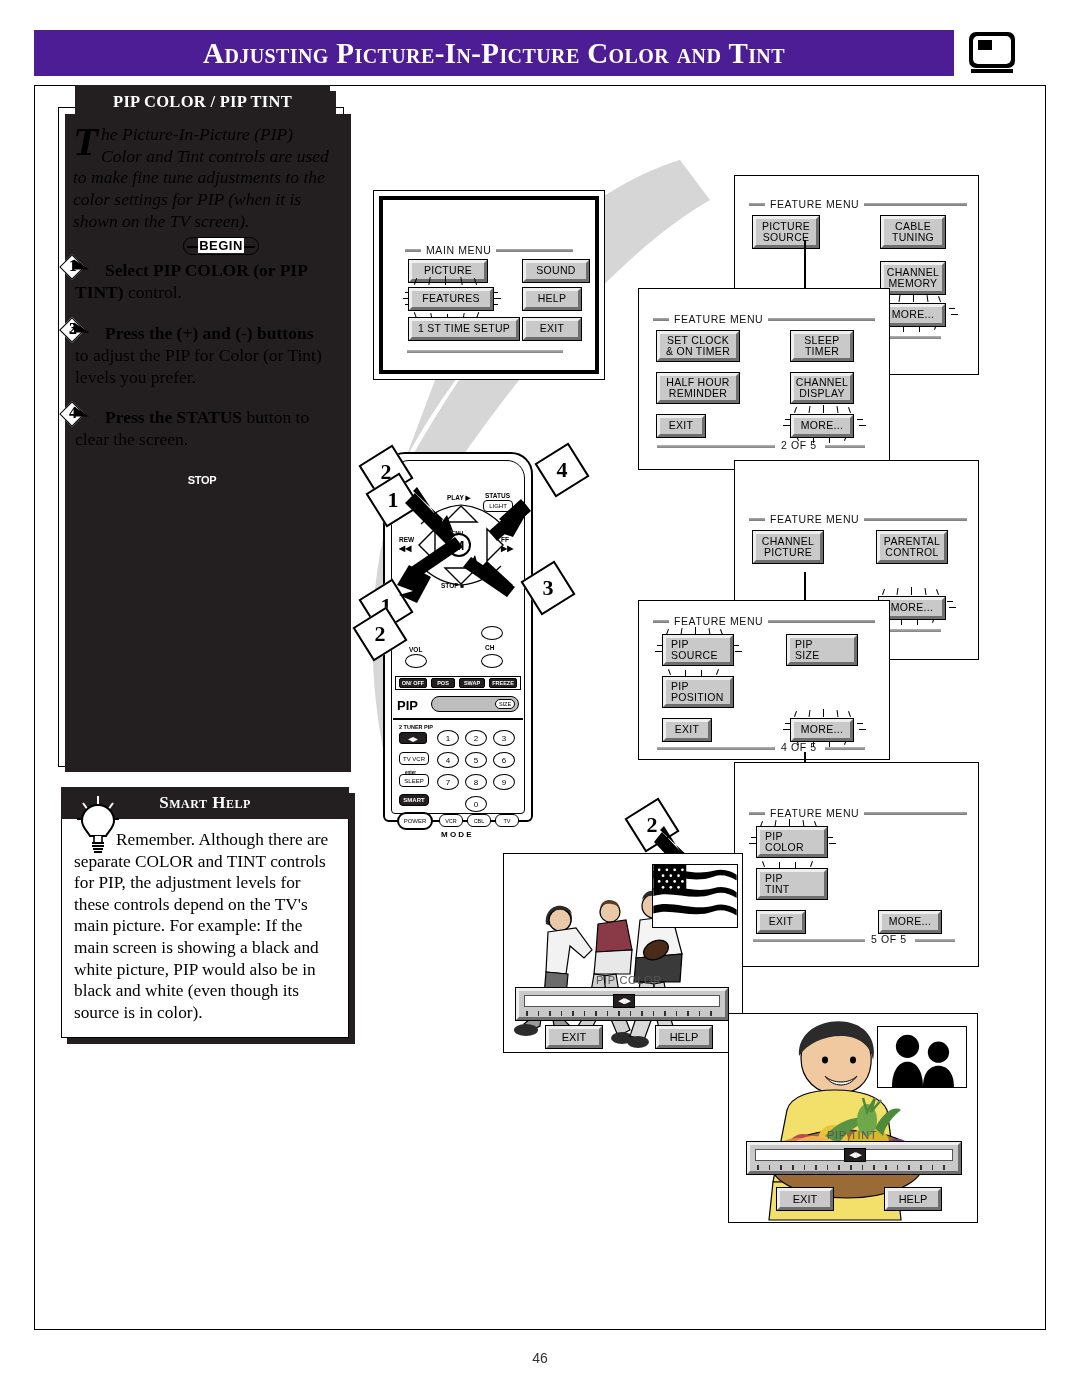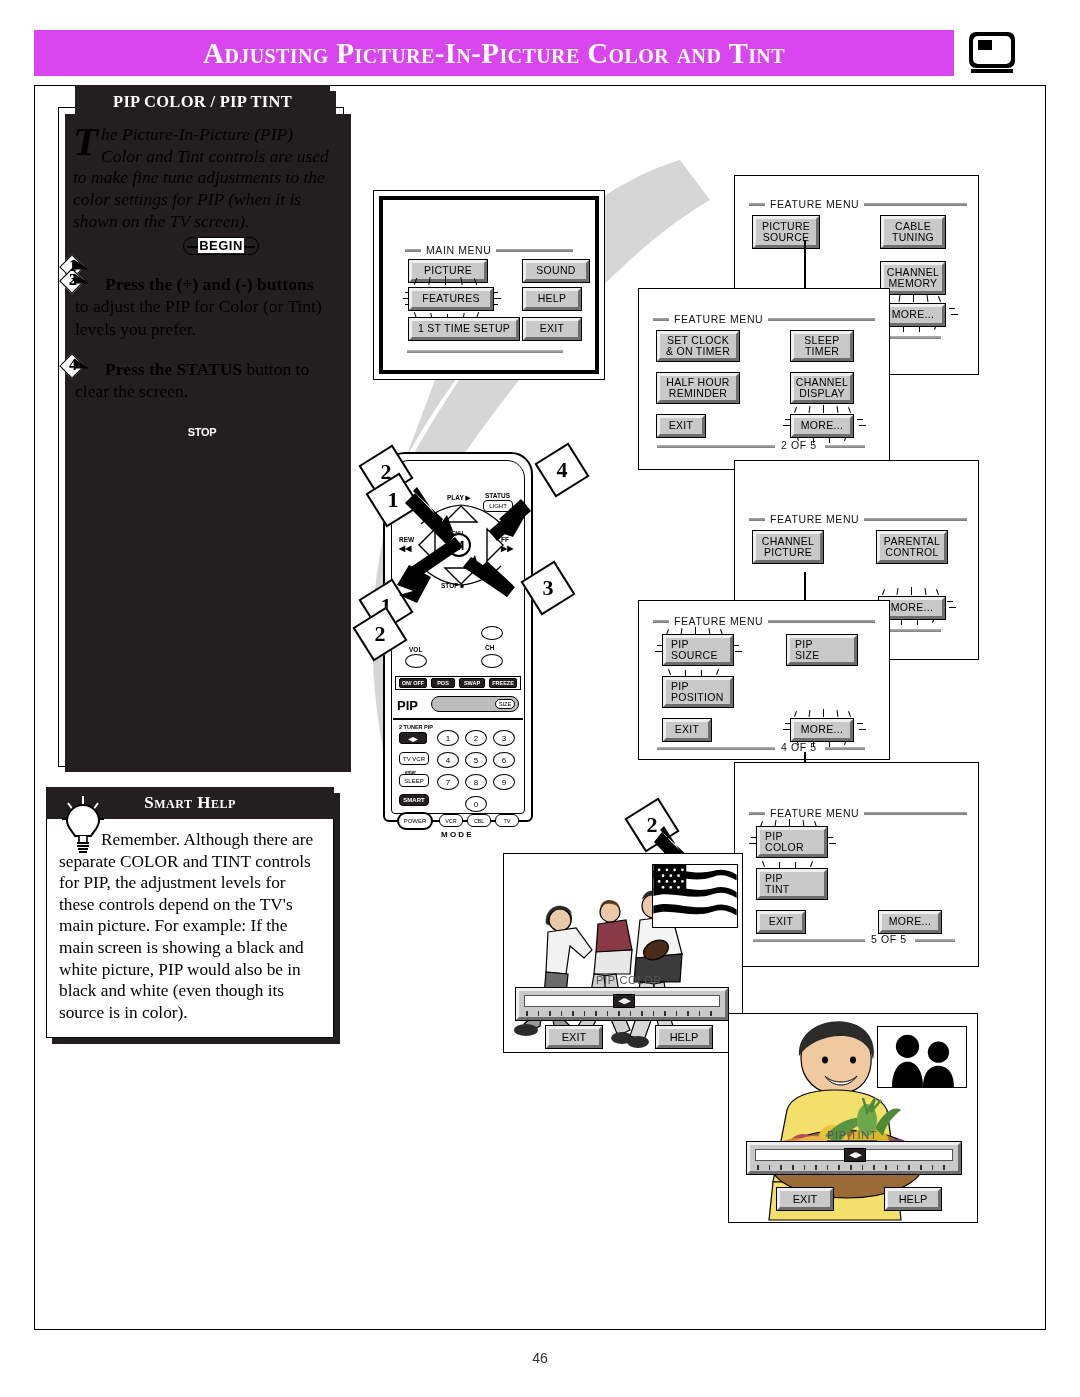--- a/index.html
+++ b/index.html
@@ -21,21 +21,21 @@
     left: 34px; top: 85px;
     width: 1012px; height: 1245px;
     border: 1.5px solid #000;
   }
 
   
   #header-bar {
     position: absolute;
     left: 34px; top: 30px;
     width: 920px; height: 46px;
-    background: #d946ef;
+    background: #4c1d95;
     display: flex; align-items: center; justify-content: center;
   }
   #header-title {
     color: #fff;
     font-family: "Liberation Serif", serif;
     font-weight: bold;
     font-size: 29px;
     letter-spacing: 0.4px;
     white-space: nowrap;
     font-variant: small-caps;
@@ -178,21 +178,21 @@
     font-weight: bold;
     font-size: 11px;
     display: flex; align-items: center; justify-content: center;
     clip-path: polygon(30% 0,70% 0,100% 30%,100% 70%,70% 100%,30% 100%,0 70%,0 30%);
     letter-spacing: -0.3px;
   }
 
   
   #smart-help {
     position: absolute;
-    left: 46px; top: 787px;
+    left: 61px; top: 787px;
     width: 288px;
     z-index: 3;
   }
   #sh-bar {
     position: relative;
     height: 32px;
     background: #231f20;
     color: #fff;
     display: flex; align-items: center; justify-content: center;
     font-weight: bold; font-size: 17px;
@@ -489,20 +489,23 @@
     <div class="begin-badge">
       <span>BEGIN</span>
     </div>
 
     <div class="step">
       <div class="step-num">
         <div class="diamond"></div>
           <div class="arrowhead"></div>
         <div class="n">1</div>
       </div>
+      <p class="step-text">
+        <b>Select PIP COLOR (or PIP TINT)</b><span> control.</span>
+      </p>
     </div>
 
     <div class="step" style="margin-top:18px">
       <div class="step-num">
         <div class="diamond"></div>
           <div class="arrowhead"></div>
         <div class="n">2</div>
       </div>
     </div>
 
@@ -1149,21 +1152,21 @@
         <rect width="90" height="62" fill="#fff"></rect>
         <g fill="#000">
           <circle cx="30" cy="20" r="12"></circle>
           <path d="M14 62 C14 44 22 36 30 36 C38 36 46 44 46 62 Z"></path>
           <circle cx="62" cy="26" r="11"></circle>
           <path d="M46 62 C46 46 54 40 62 40 C70 40 78 46 78 62 Z"></path>
         </g>
       </svg>
     </div>
 
-    <div class="osd-label" style="left:98px; top:115px;text-decoration:underline;">PIP TINT</div>
+    <div class="osd-label" style="left:98px; top:115px;">PIP TINT</div>
     <div class="slider-frame" style="left:18px; top:128px; width:214px; height:32px;">
       <div class="slider-track"></div>
       <div class="slider-knob" style="left:94px;">◀▮▶</div>
       <div class="tick-row" style="top:20px;">
         <i style="left:0%"></i>
           <i style="left:6%"></i>
           <i style="left:12%"></i>
           <i style="left:18%"></i>
           <i style="left:24%"></i>
         <i style="left:30%"></i>

